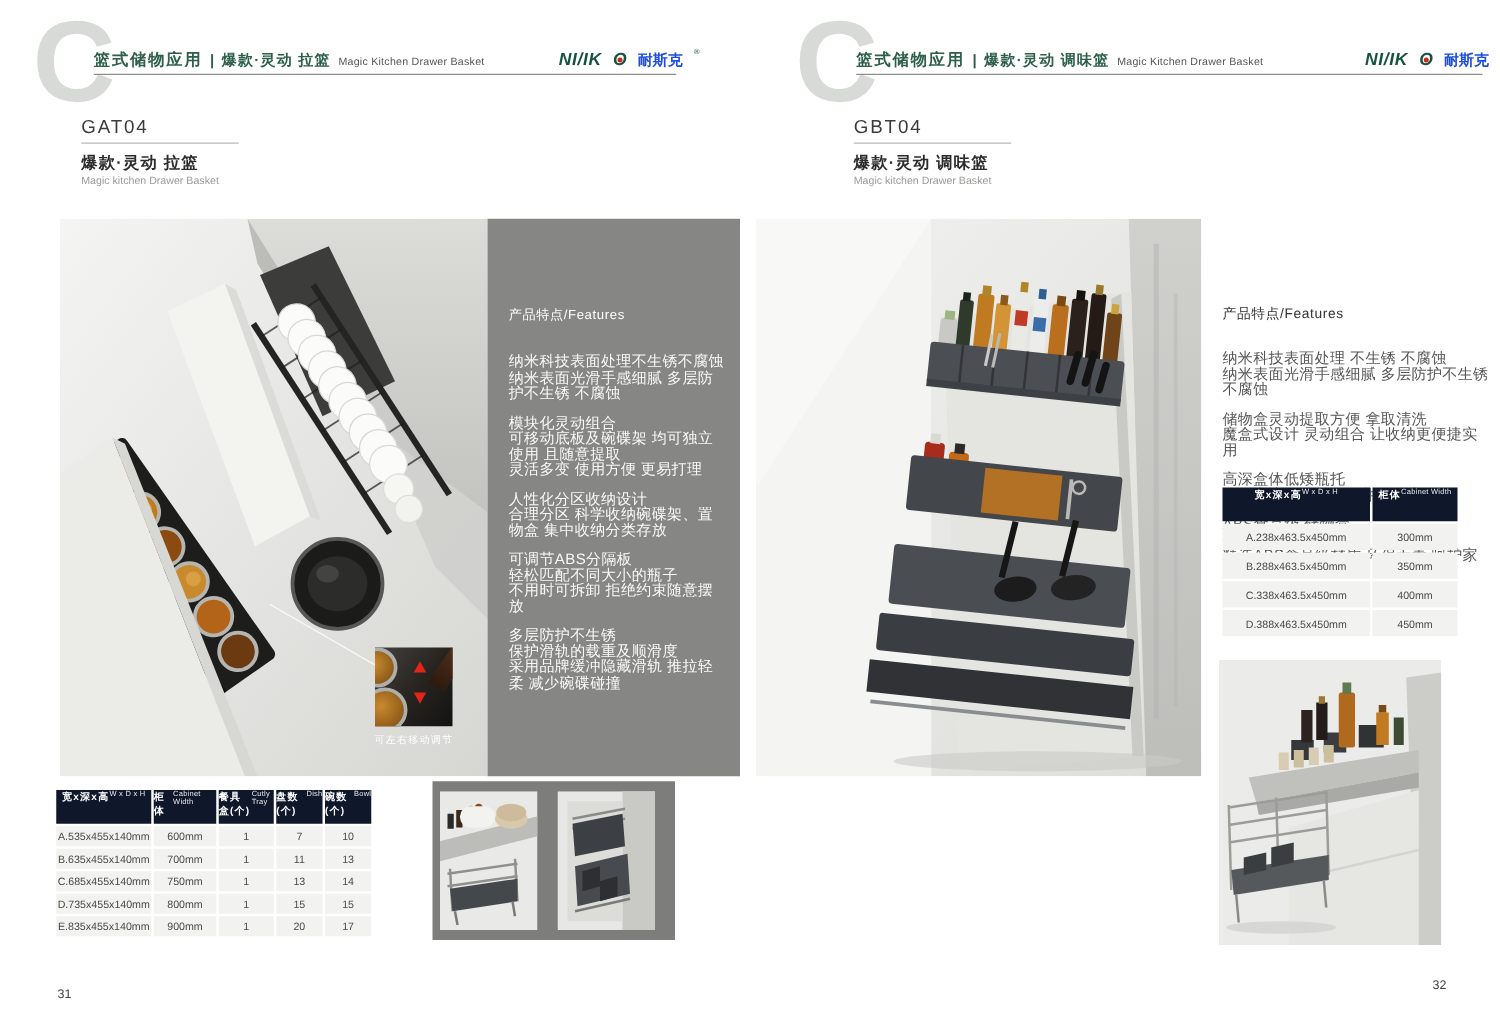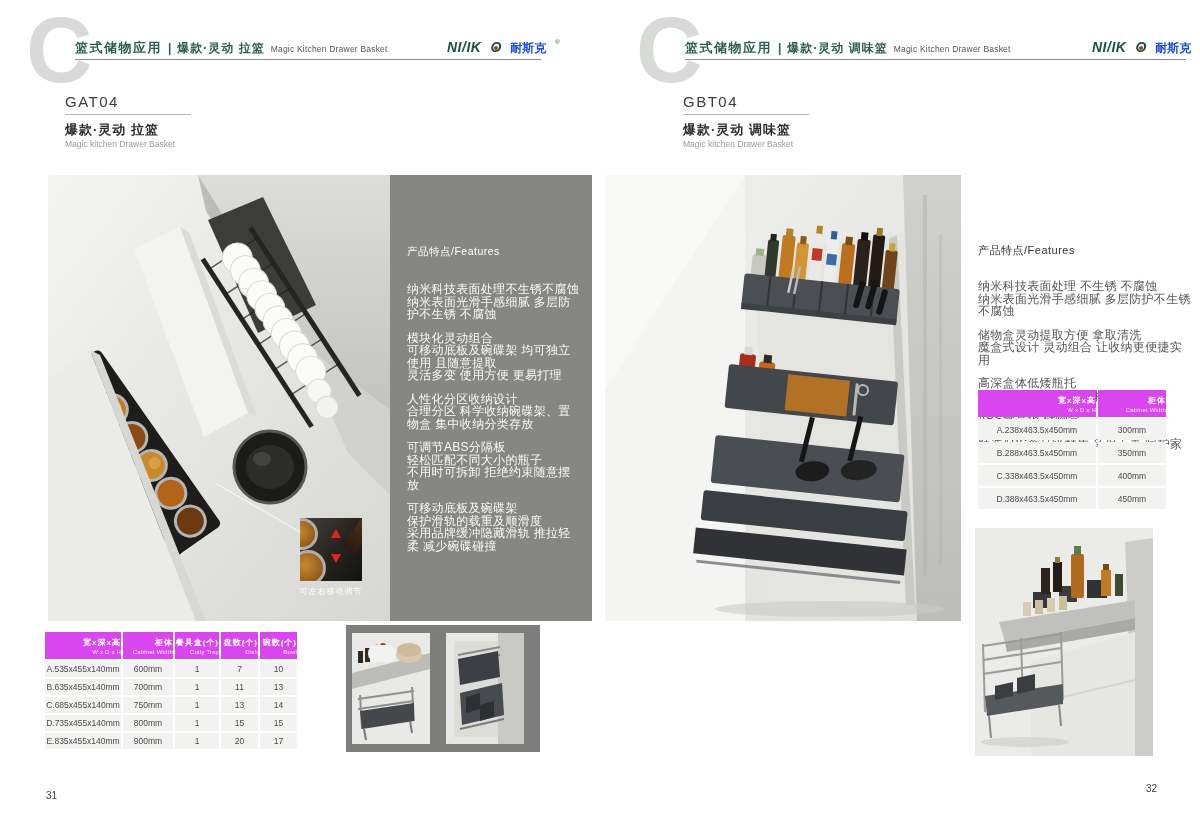--- a/index.html
+++ b/index.html
@@ -46,21 +46,21 @@
   .inset .arr{position:absolute;left:31px;width:0;height:0;border-left:5px solid transparent;border-right:5px solid transparent;}
   .inset .arr-up{top:11px;border-bottom:9px solid #e02618;}
   .inset .arr-down{top:36px;border-top:9px solid #e02618;}
   .inset .handle{position:absolute;right:-7px;top:-9px;width:15px;height:44px;background:linear-gradient(#5a3620,#2e1a0e);transform:rotate(35deg);}
   .inset-cap{position:absolute;left:222px;top:411px;width:122px;text-align:center;font-size:8px;color:#ffffff;letter-spacing:1px;z-index:4;}
 
   
   .spec-table{position:absolute;display:grid;gap:2px;background:transparent;}
   .table-left{left:45px;top:632px;grid-template-columns:76px 50px 44px 37px 37px;}
   .table-right{left:978px;top:390px;grid-template-columns:118px 68px;}
-  .th{background:#d946ef;color:#fff;display:flex;flex-direction:column;align-items:flex-end;justify-content:center;height:27px;}
+  .th{background:#0f172a;color:#fff;display:flex;align-items:flex-start;justify-content:center;height:27px;}
   .th .cn{font-size:8px;font-weight:bold;letter-spacing:1px;}
   .th .en{font-size:6px;opacity:.9;margin-top:1px;letter-spacing:.2px;}
   .td{background:#f2f2f0;color:#4a4a4a;font-size:8.5px;display:flex;align-items:center;justify-content:center;height:16px;}
   .table-right .td{height:21px;}
 
   
   .thumbs-bg{position:absolute;left:346px;top:625px;width:194px;height:127px;background:#7d7d7b;}
   .thumb{position:absolute;top:633px;width:78px;height:111px;}
   .thumb svg{display:block;}
 
@@ -184,21 +184,21 @@
     <div class="fgroup">
       <div class="fline">人性化分区收纳设计</div>
       <div class="fline">合理分区 科学收纳碗碟架、置物盒 集中收纳分类存放</div>
     </div>
     <div class="fgroup">
       <div class="fline">可调节ABS分隔板</div>
       <div class="fline">轻松匹配不同大小的瓶子</div>
       <div class="fline">不用时可拆卸 拒绝约束随意摆放</div>
     </div>
     <div class="fgroup">
-      <div class="fline">可移动底板及碗碟架</div>
+      <div class="fline">多层防护不生锈</div>
       <div class="fline">保护滑轨的载重及顺滑度</div>
       <div class="fline">采用品牌缓冲隐藏滑轨 推拉轻柔 减少碗碟碰撞</div>
     </div>
   </div>
 
   <div class="inset-line"></div>
   <div class="inset">
     <div class="jar jar1"></div>
     <div class="jar jar2"></div>
     <div class="arr arr-up"></div>

